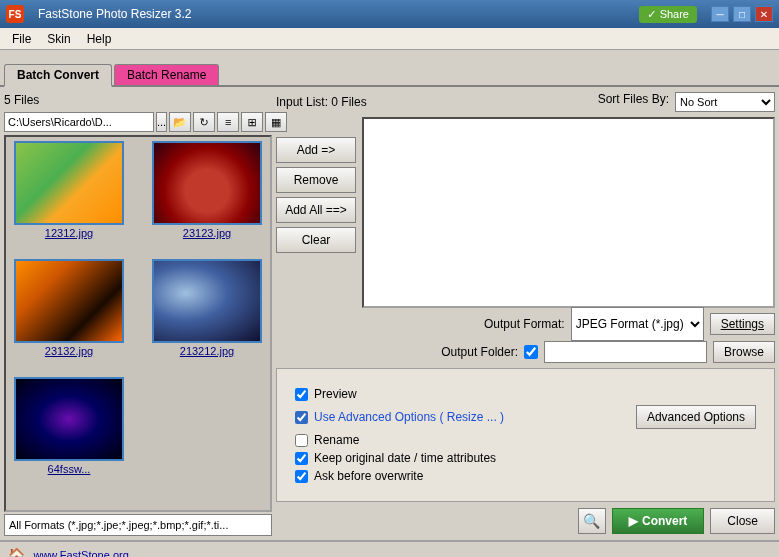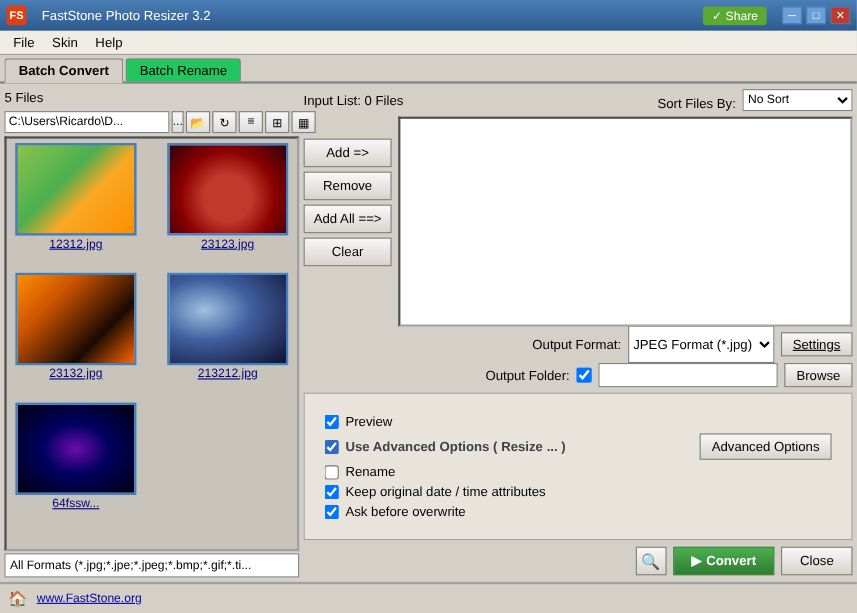--- a/index.html
+++ b/index.html
@@ -83,32 +83,32 @@
     }
     .menu-item {
       padding: 2px 8px;
       cursor: pointer;
       font-size: 12px;
     }
 
     
     .tab-bar {
       background: #d4d0c8;
-      height: 26px;
+      height: 37px;
       display: flex;
       align-items: flex-end;
       padding: 0 4px;
       border-bottom: 2px solid #808080;
     }
     .tab {
       padding: 3px 12px;
       cursor: pointer;
       border: 1px solid #808080;
       border-bottom: none;
-      background: #22c55e;
+      background: #ec4899;
       font-size: 12px;
       margin-right: 2px;
       border-radius: 3px 3px 0 0;
     }
     .tab.active {
       background: #d4d0c8;
       font-weight: bold;
       border-bottom: 2px solid #d4d0c8;
       margin-bottom: -2px;
     }
@@ -256,21 +256,21 @@
     
     .input-list-header {
       display: flex;
       align-items: center;
       justify-content: space-between;
       height: 22px;
     }
     .input-list-label { font-size: 12px; }
     .sort-row {
       display: flex;
-      align-items: flex-end;
+      align-items: flex-start;
       gap: 6px;
     }
     .sort-label { font-size: 12px; }
     .sort-select {
       width: 100px;
       height: 20px;
       border: 1px solid #808080;
       background: white;
       font-size: 11px;
     }
@@ -582,21 +582,21 @@
       </div>
     </div>
 
     <div class="options-section">
       <div class="preview-row">
         <input type="checkbox" checked="" style="">
         <span>Preview</span>
       </div>
       <div class="advanced-row">
         <input type="checkbox" checked="" style="accent-color: rgb(49, 106, 197);">
-        <span style="font-weight:bold;color:#404040;">Use Advanced Options ( Resize ... )</span>
+        <span style="font-weight:normal;color:#1d4ed8;">Use Advanced Options ( Resize ... )</span>
         <button class="adv-options-btn">Advanced Options</button>
       </div>
       <div class="checkbox-row">
         <input type="checkbox" style="">
         <span>Rename</span>
       </div>
       <div class="checkbox-row">
         <input type="checkbox" checked="" style="">
         <span>Keep original date / time attributes</span>
       </div>

